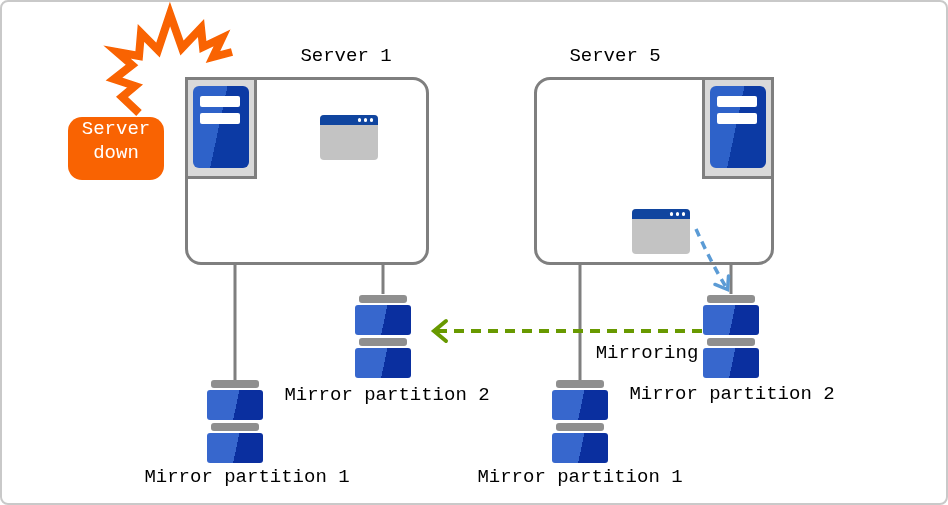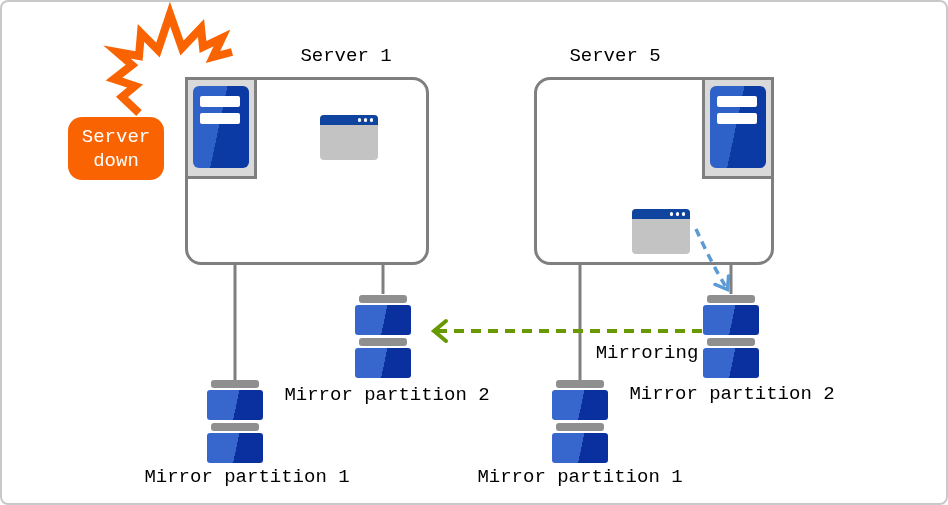--- a/index.html
+++ b/index.html
@@ -46,21 +46,21 @@
   .disk .cap{width:48px;height:8px;margin:0 auto;background:#8F8F8F;border-radius:3px;}
   .disk .platter{
     width:56px;height:30px;border-radius:3px;margin-top:2px;
     background:linear-gradient(102deg,#3767CD 52%,#0A2F9F 52%);
   }
   .disk .cap.mid{margin-top:3px;}
   
   .badge{
     position:absolute;left:66px;top:115px;width:96px;height:63px;border-radius:14px;
     background:#F96302;color:#fff;display:flex;flex-direction:column;
-    align-items:center;justify-content:center;font-size:19px;line-height:24px;z-index:2;
+    align-items:center;font-size:19px;line-height:24px;z-index:2;
   }
   svg.overlay{position:absolute;left:0;top:0;z-index:3;pointer-events:none;}
 </style>
 </head>
 <body>
 
 <div class="stage">
 
   <div class="server-box" style="left:183px;top:75px;width:244px;height:188px;"></div>
   <div class="server-box" style="left:532px;top:75px;width:240px;height:188px;"></div>

